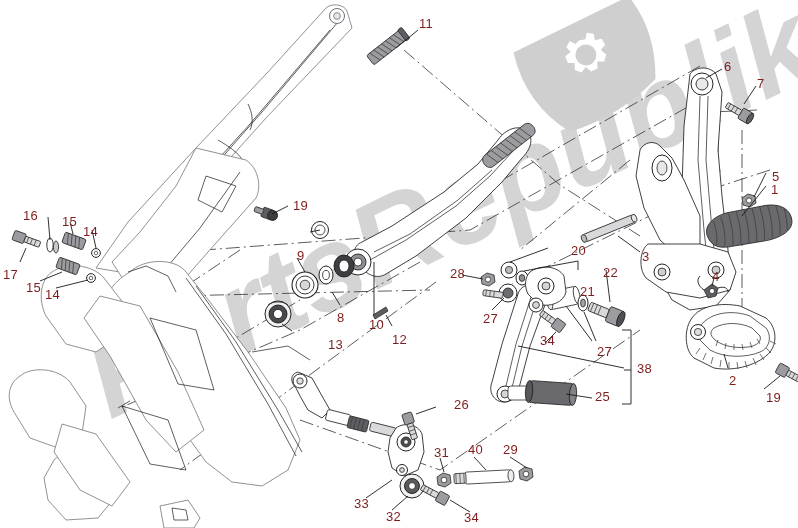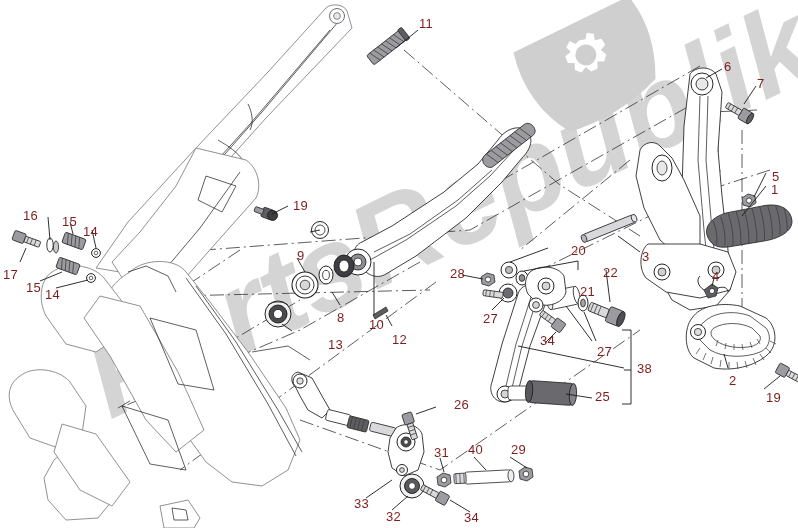--- a/index.html
+++ b/index.html
@@ -589,21 +589,21 @@
   <div class="callout-label" style="left:766px;top:391px;">19</div>
   <div class="callout-label" style="left:551px;top:244px;margin-left:20px;">20</div>
   <div class="callout-label" style="left:580px;top:257px;margin-top:28px;">21</div>
   <div class="callout-label" style="left:603px;top:266px;">22</div>
   <div class="callout-label" style="left:637px;top:362px;">38</div>
   <div class="callout-label" style="left:597px;top:345px;">27</div>
   <div class="callout-label" style="left:595px;top:390px;">25</div>
   <div class="callout-label" style="left:432px;top:398px;margin-left:22px;">26</div>
   <div class="callout-label" style="left:483px;top:312px;">27</div>
   <div class="callout-label" style="left:450px;top:267px;">28</div>
-  <div class="callout-label" style="left:503px;top:443px;margin-left:8px;">29</div>
+  <div class="callout-label" style="left:503px;top:443px;">29</div>
   <div class="callout-label" style="left:468px;top:443px;">40</div>
   <div class="callout-label" style="left:434px;top:446px;">31</div>
   <div class="callout-label" style="left:386px;top:510px;">32</div>
   <div class="callout-label" style="left:354px;top:497px;">33</div>
   <div class="callout-label" style="left:540px;top:334px;">34</div>
   <div class="callout-label" style="left:464px;top:511px;">34</div>
 
 </div>
 
 </body></html>

